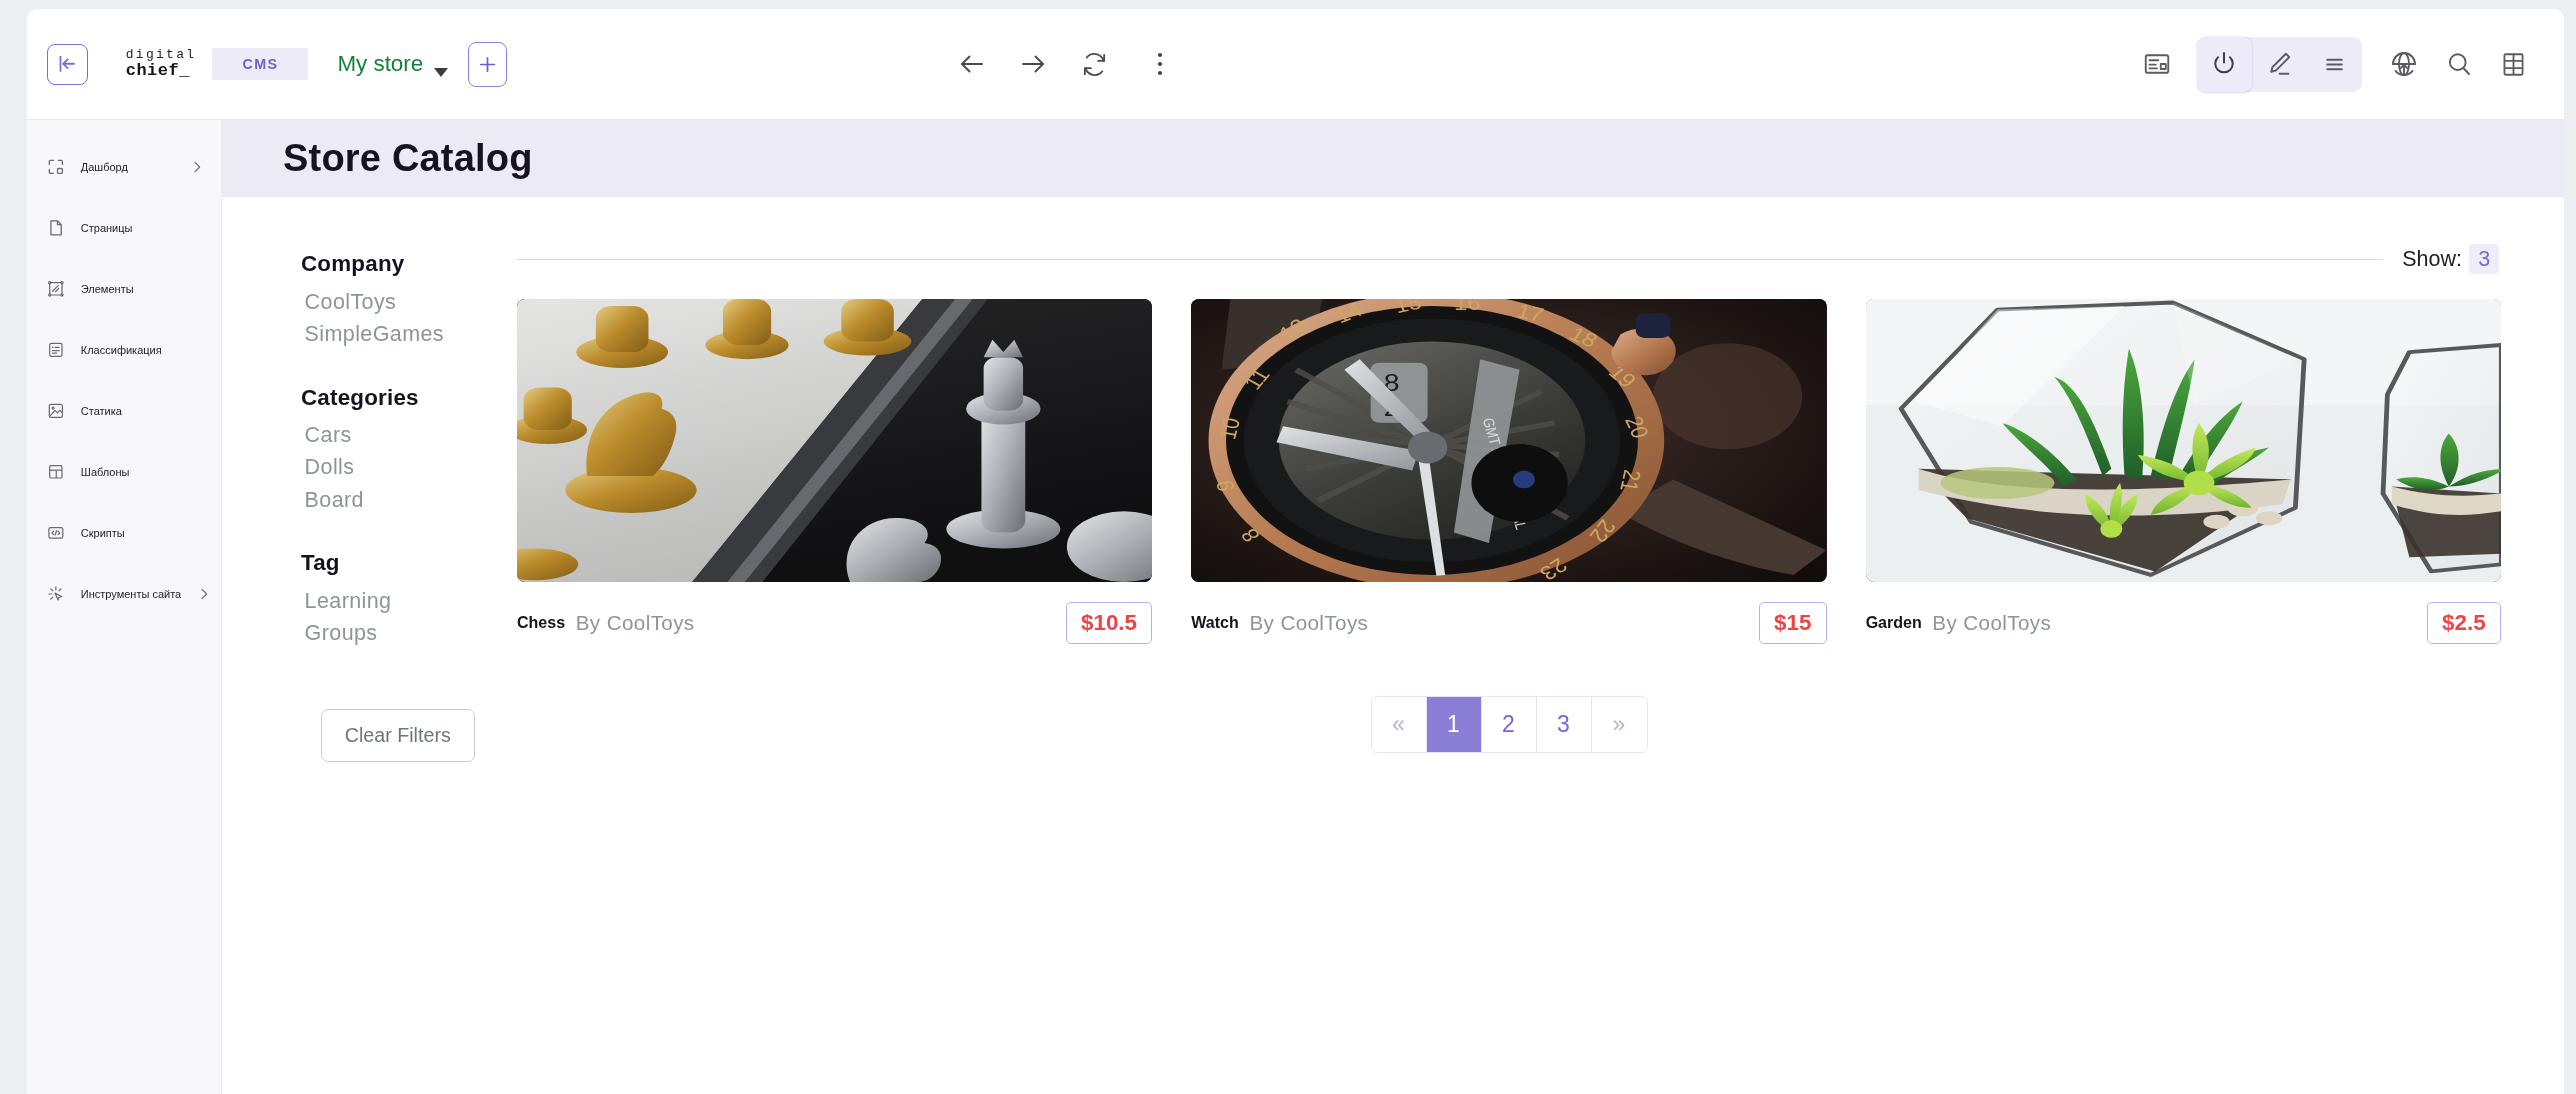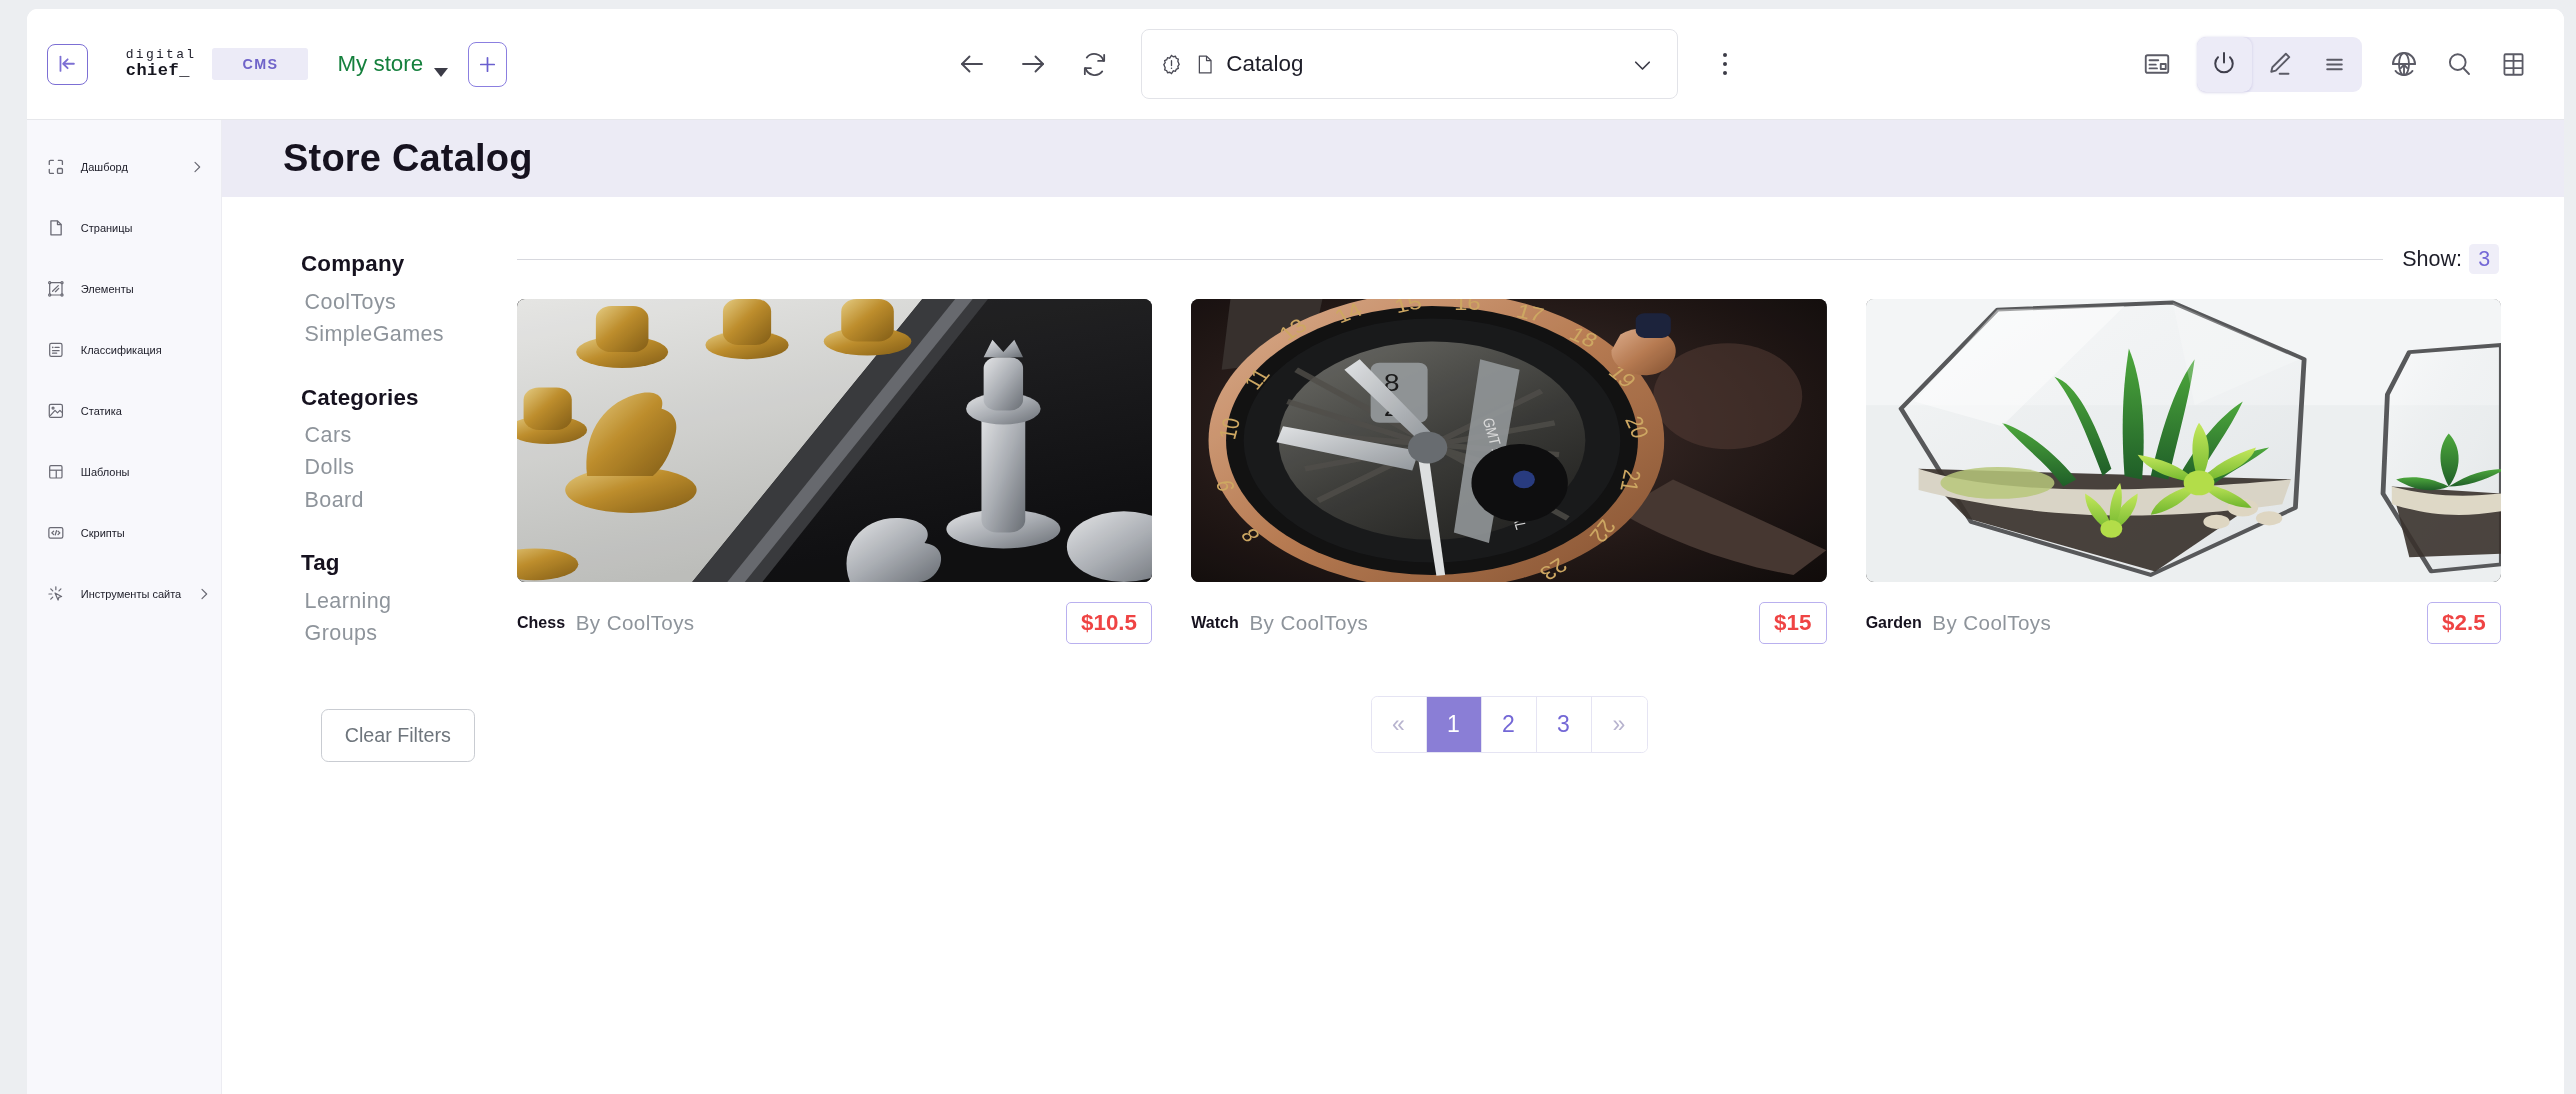--- a/index.html
+++ b/index.html
@@ -290,41 +290,20 @@
       </div>
       <div class="nav-ico">
         <svg width="29" height="29" viewBox="0 0 24 24" fill="none" stroke="currentColor" stroke-width="1.5" stroke-linecap="round" stroke-linejoin="round">
           <polyline points="20,4 20,9 15,9"></polyline>
           <path d="M19.5 9A8 8 0 0 0 5.6 6.3"></path>
           <polyline points="4,20 4,15 9,15"></polyline>
           <path d="M4.5 15a8 8 0 0 0 13.9 2.7"></path>
         </svg>
       </div>
 
-      <div class="addressbar">
-        <span style="display:flex;color:#4a4a55;">
-          <svg width="23" height="23" viewBox="0 0 24 24" fill="none" stroke="currentColor" stroke-width="1.4">
-            <path d="M12 2.6l1.9 1.3 2.2-.5.9 2.1 2.1.9-.5 2.2L20 12l-1.4 1.9.5 2.2-2.1.9-.9 2.1-2.2-.5L12 21.4l-1.9-1.3-2.2.5-.9-2.1-2.1-.9.5-2.2L4 12l1.4-1.9-.5-2.2 2.1-.9.9-2.1 2.2.5z"></path>
-            <line x1="12" y1="8" x2="12" y2="13" stroke-linecap="round"></line>
-            <circle cx="12" cy="16" r=".8" fill="currentColor" stroke="none"></circle>
-          </svg>
-        </span>
-        <span style="display:flex;color:#4a4a55;">
-          <svg width="21.5" height="23" viewBox="0 0 24 24" fill="none" stroke="currentColor" stroke-width="1.4" stroke-linejoin="round">
-            <path d="M6 2.6h8l5 5v13.8H6z"></path>
-              <polyline points="14,2.6 14,7.6 19,7.6"></polyline>
-          </svg>
-        </span>
-        <span class="ab-label">Catalog</span>
-        <span style="display:flex;color:#3b3b47;">
-          <svg width="27" height="27" viewBox="0 0 24 24" fill="none" stroke="currentColor" stroke-width="1.5" stroke-linecap="round" stroke-linejoin="round">
-            <polyline points="6,10 12,16 18,10"></polyline>
-          </svg>
-        </span>
-      </div>
 
       <div class="kebab">
         <i></i>
         <i></i>
         <i></i>
       </div>
     </div>
 
     <div class="right-cluster">
       <div class="ric">

